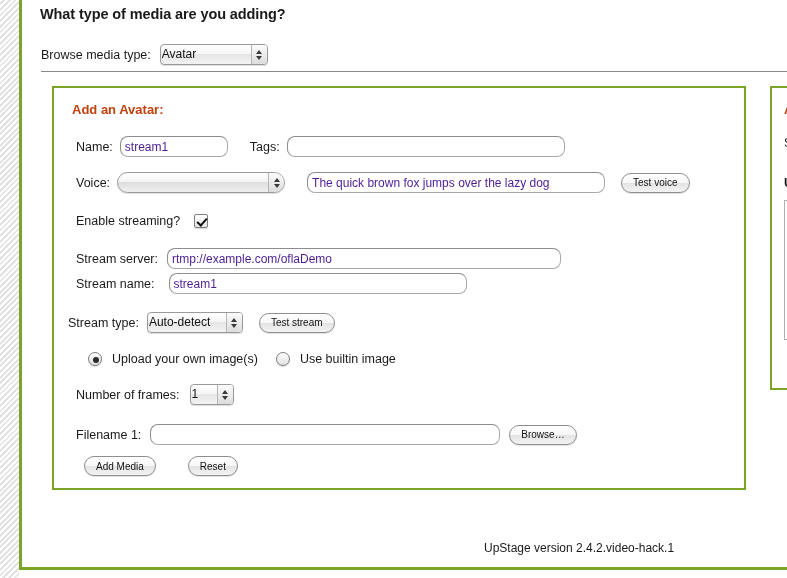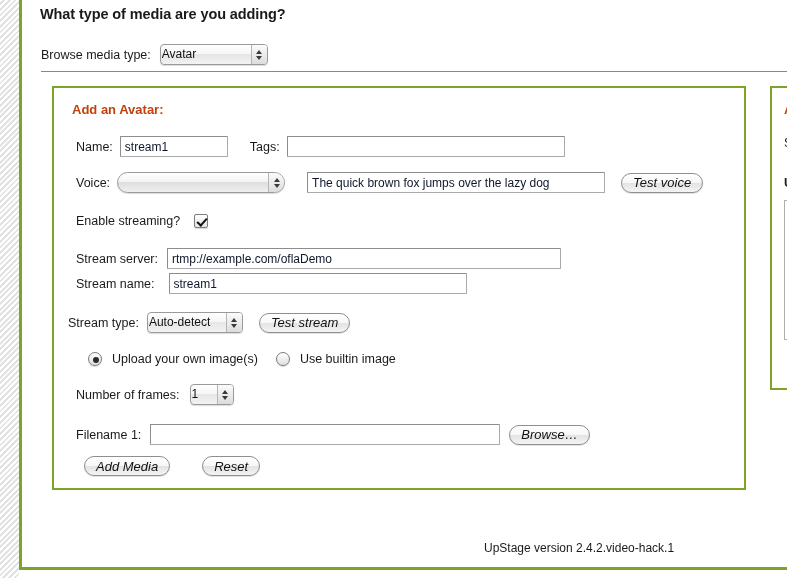--- a/index.html
+++ b/index.html
@@ -135,48 +135,47 @@
   #avatar-panel .panel-title { left: 18px; top: 14px; }
   #assign-panel .panel-title { left: 12px; top: 14px; }
 
   
   .row { position: absolute; display: flex; align-items: center; }
   .lbl { font-size: 12.5px; color: #1a1a1a; white-space: nowrap; }
 
   input.txt {
     font-family: "Liberation Sans", sans-serif;
     font-size: 12px;
-    color: #0f172a;
+    color: #4c1d95;
     height: 21px;
     padding: 1px 4px;
     border: 1px solid #aaaaaa;
     border-top-color: #8d8d8d;
     border-left-color: #8d8d8d;
     background: #ffffff;
     outline: none;
-    border-radius: 1px;
+    border-radius: 8px;
   }
 
   
   .pill-btn {
     display: inline-flex;
     align-items: center;
     justify-content: center;
     height: 20px;
     padding: 0 11px;
     border: 1px solid #8e8e8e;
     border-radius: 10px;
     background: linear-gradient(to bottom, #ffffff 0%, #f7f7f7 48%, #e3e3e3 52%, #f4f4f4 100%);
-    font-size: 13px;
+    font-size: 10px;
     color: #111;
     white-space: nowrap;
     cursor: default;
     user-select: none;
     box-shadow: 0 1px 1px rgba(0,0,0,0.12);
-    font-style: italic;
   }
 
   
   .mac-check {
     width: 14px; height: 14px;
     border: 1px solid #7d7d7d;
     border-radius: 2px;
     background: linear-gradient(to bottom, #ffffff, #e4e4e4);
     position: relative;
     display: inline-block;

